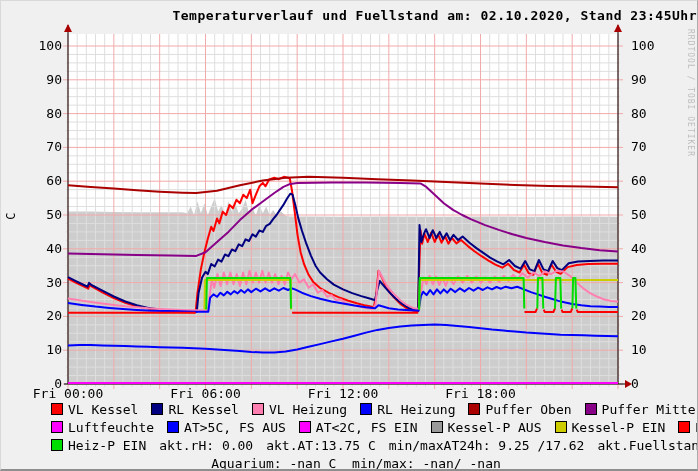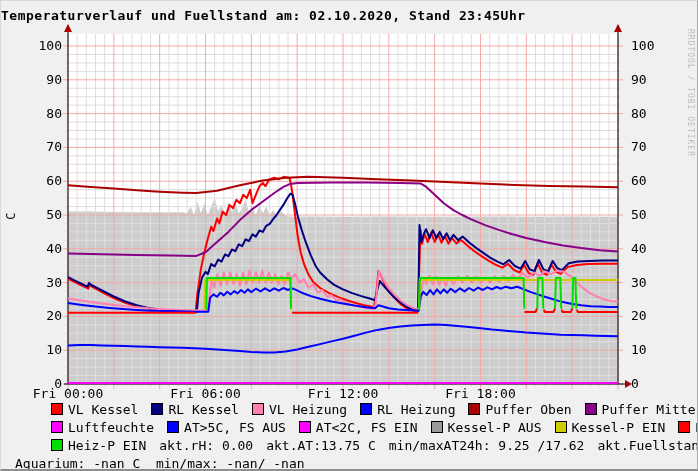--- a/index.html
+++ b/index.html
@@ -4,41 +4,41 @@
 <style>
   html,body{margin:0;padding:0;background:#e8e8e8;}
   .screen{
     position:relative;width:698px;height:471px;overflow:hidden;
     background:#f0f0f0;box-sizing:border-box;
     border-top:1px solid #d9d9d9;border-left:1px solid #d9d9d9;
     border-right:1px solid #aaaaaa;border-bottom:2px solid #8e8e8e;
     font-family:"DejaVu Sans Mono",monospace;color:#000;
   }
   .title{
-    position:absolute;top:7px;left:0;width:100%;text-align:left;
+    position:absolute;top:7px;left:0;width:100%;text-align:right;
     font:bold 13px "DejaVu Sans Mono",monospace;letter-spacing:.5px;
   }
   .ylabel{
     position:absolute;left:-2px;top:208px;
     font:12px "DejaVu Sans Mono",monospace;
     transform:rotate(-90deg);transform-origin:center;width:24px;text-align:center;
   }
   .watermark{
     position:absolute;right:2px;top:28px;
     writing-mode:vertical-rl;
     font:8px "DejaVu Sans Mono",monospace;color:#bdbdbd;letter-spacing:1px;
   }
   svg.chart{position:absolute;left:0;top:0;}
   .legend{position:absolute;left:0;top:399px;width:100%;}
   .legend-row{
     display:flex;gap:13px;align-items:center;height:18px;
     padding-left:50px;white-space:pre;
     font:13px "DejaVu Sans Mono",monospace;
   }
-  .legend-row.flush{padding-left:14px;}
+  .legend-row.flush{padding-left:14px;justify-content:center;}
   .legend-item{display:flex;align-items:center;}
   .swatch{width:10px;height:10px;border:1px solid #000;display:inline-block;margin-right:5px;flex:none;}
 </style>
 </head>
 <body>
 
 <div class="screen">
   <div class="title">Temperaturverlauf und Fuellstand am: 02.10.2020, Stand 23:45Uhr</div>
   <div class="ylabel">C</div>
   <svg class="chart" id="chart" width="698" height="399" viewBox="0 0 698 399">

